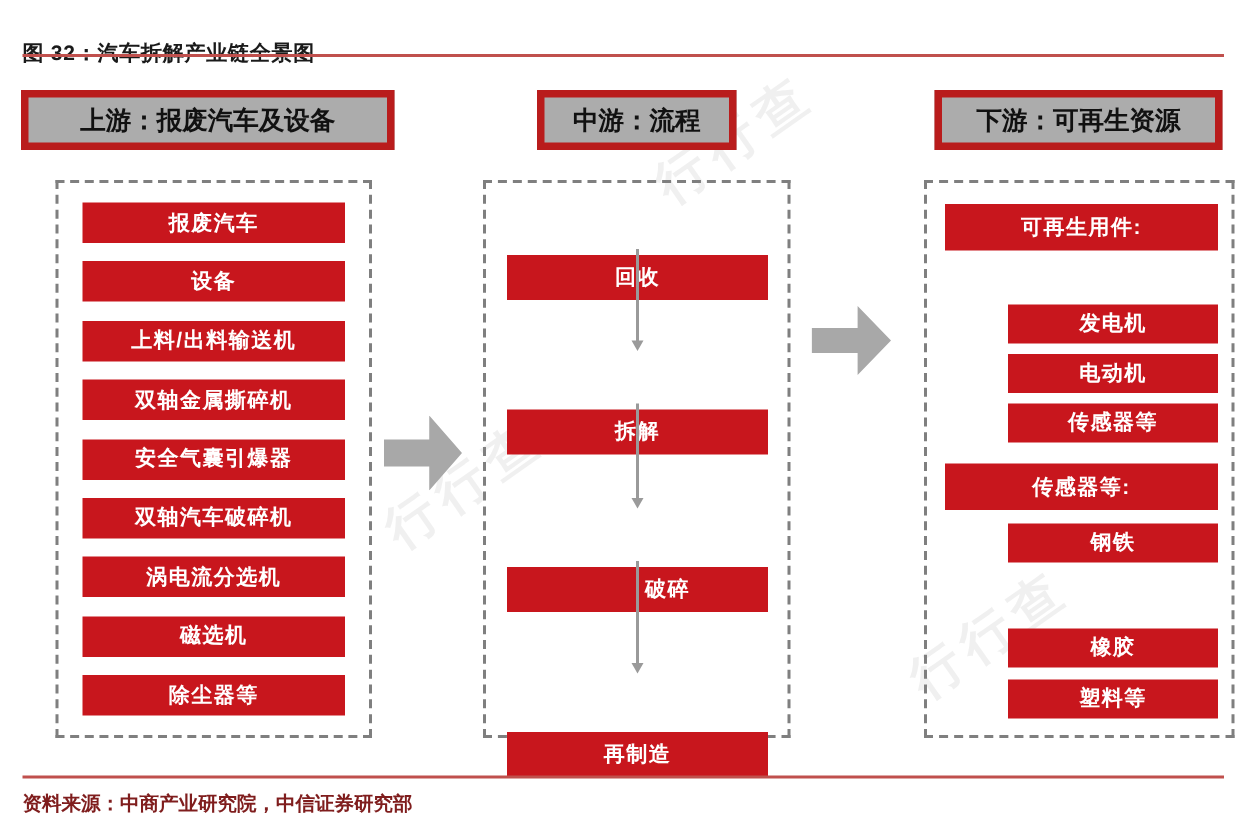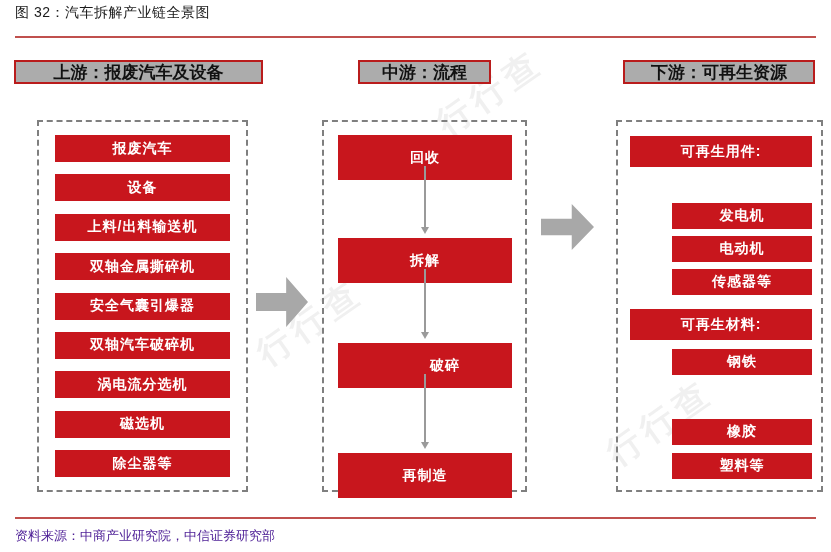--- a/index.html
+++ b/index.html
@@ -2,54 +2,54 @@
 <html><head>
 <meta charset="utf-8">
 <style>
   * { margin:0; padding:0; box-sizing:border-box; }
   body { background:#fff; }
   .page {
     position:relative; width:831px; height:552px; background:#ffffff;
     font-family:"Liberation Sans","DejaVu Sans",sans-serif; overflow:hidden;
   }
   .fig-title {
-    position:absolute; left:15px; top:4px;
-    font-size:14px; font-weight:normal; color:#1a1a1a; letter-spacing:0.5px;
+    position:absolute; left:15px; top:27px;
+    font-size:14px; font-weight:bold; color:#1a1a1a; letter-spacing:0.5px;
   }
   .rule { position:absolute; left:15px; right:15px; height:2px; background:#c0504d; }
   .rule-top { top:36px; }
   .rule-bottom { top:517px; }
   .source-line {
     position:absolute; left:15px; top:527px;
-    font-size:13px; font-weight:normal; color:#4c1d95;
+    font-size:13px; font-weight:bold; color:#7f1d1d;
   }
   .hdr {
-    position:absolute; top:60px; height:24px;
-    background:#acacac; border:2px solid #b91c1c;
+    position:absolute; top:60px; height:40px;
+    background:#acacac; border:5px solid #b91c1c;
     display:flex; align-items:center; justify-content:center;
     font-size:17px; font-weight:bold; color:#111;
   }
   .hdr-up   { left:14px;  width:249px; }
   .hdr-mid  { left:358px; width:133px; }
   .hdr-down { left:623px; width:192px; }
   .col {
     position:absolute; top:120px; height:372px;
     border:2px dashed #7f7f7f; background:transparent;
   }
   .col-up   { left:37px;  width:211px; display:flex; flex-direction:column;
               justify-content:space-between; padding:13px 16px; }
   .col-mid  { left:322px; width:205px; }
   .col-down { left:616px; width:207px; }
   .rbox {
     background:#c8161d; color:#ffffff;
     display:flex; align-items:center; justify-content:center;
     font-size:14px; font-weight:bold; letter-spacing:1px;
   }
   .col-up .rbox { height:27px; }
-  .step { position:absolute; left:14px; right:13px; height:45px; }
+  .step { position:absolute; left:14px; right:13px; height:30px;margin-top:35px; }
   .step-0 { top:13px; }
   .step-1 { top:116px; }
   .step-2 { top:221px;padding-left:40px; }
   .step-3 { top:331px; }
   .varrow { position:absolute; left:calc(50% - 1px); width:2px; }
   .varrow .vline { position:absolute; left:0; top:0; bottom:6px; width:2px; background:#9a9a9a; }
   .varrow .vhead {
     position:absolute; left:-3px; bottom:0; width:0; height:0;
     border-left:4px solid transparent; border-right:4px solid transparent;
     border-top:7px solid #9a9a9a;
@@ -125,21 +125,21 @@
         <span class="vhead"></span>
       </div>
     <div class="rbox step step-3">再制造</div>
   </div>
 
   <div class="col col-down">
     <div class="rbox glabel glabel-0">可再生用件:</div>
     <div class="rbox gitem gitem-1">发电机</div>
     <div class="rbox gitem gitem-2">电动机</div>
     <div class="rbox gitem gitem-3">传感器等</div>
-    <div class="rbox glabel glabel-1">可再生材料:</div>
+    <div class="rbox glabel glabel-1">传感器等:</div>
     <div class="rbox gitem gitem-4">钢铁</div>
     <div class="rbox gitem gitem-6">橡胶</div>
     <div class="rbox gitem gitem-7">塑料等</div>
   </div>
 
   <div class="harrow harrow-1"></div>
   <div class="harrow harrow-2"></div>
 
   <div class="rule rule-bottom"></div>
   <div class="source-line">资料来源：中商产业研究院，中信证券研究部</div>

